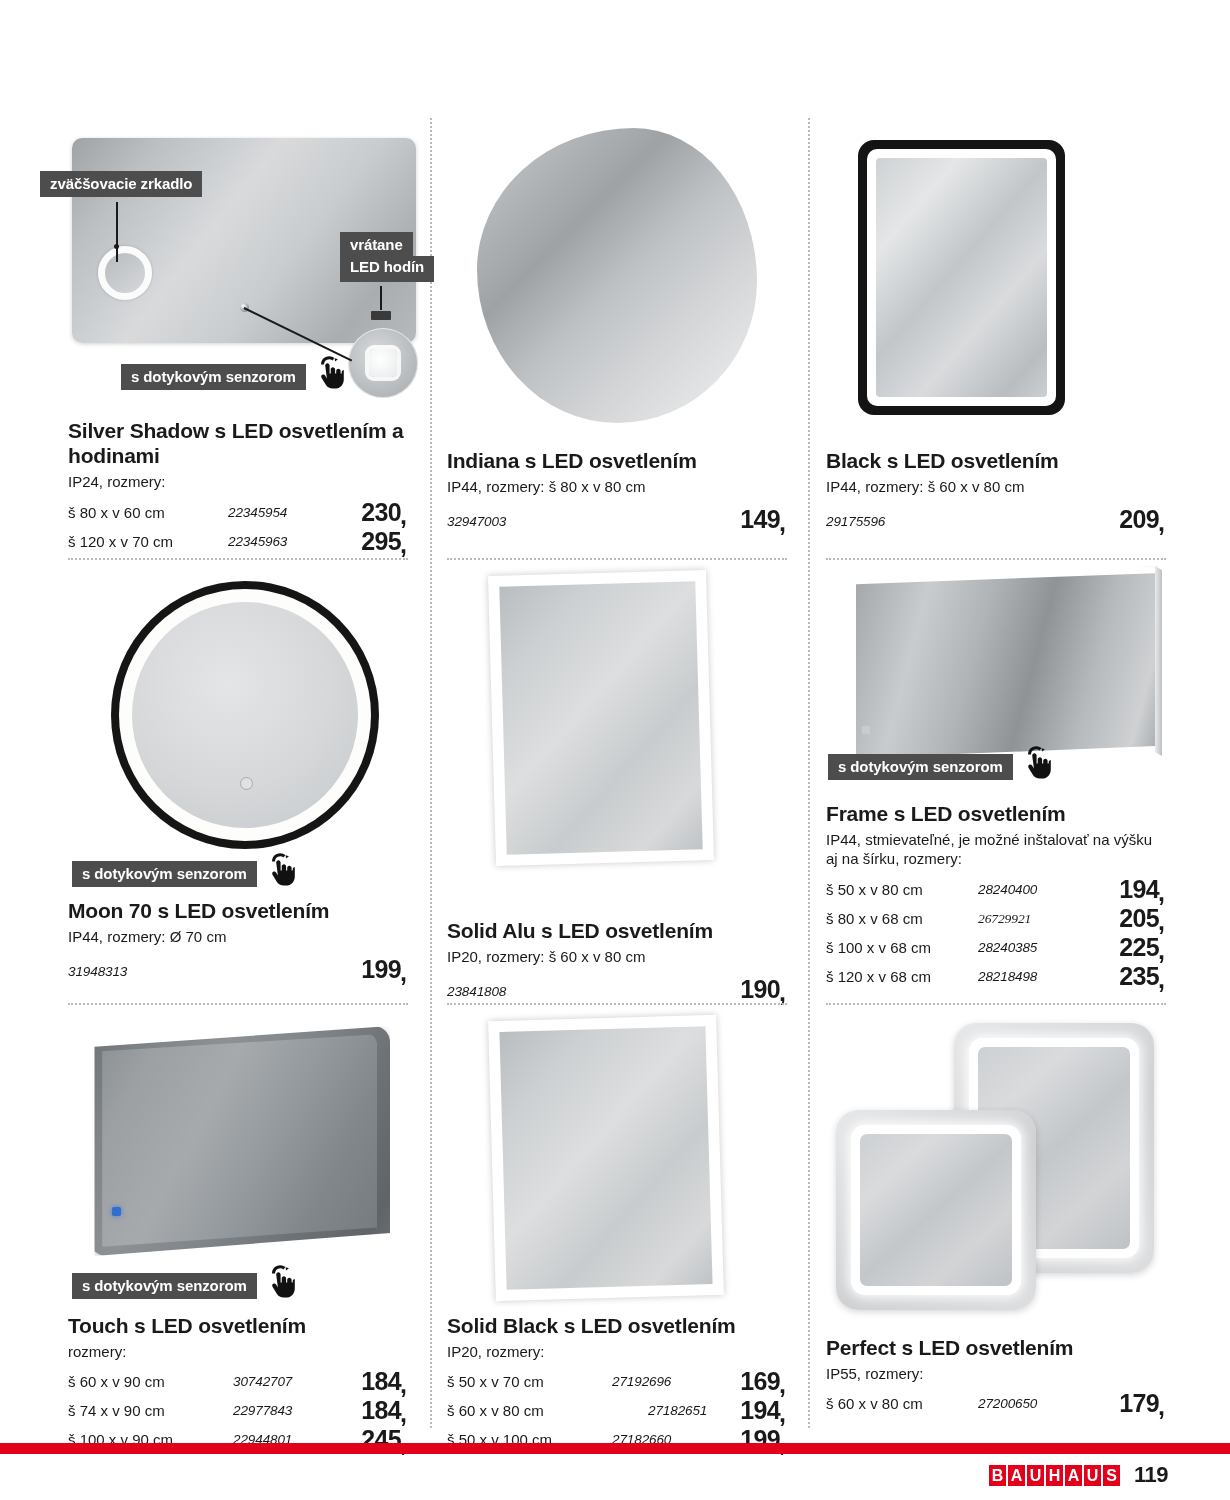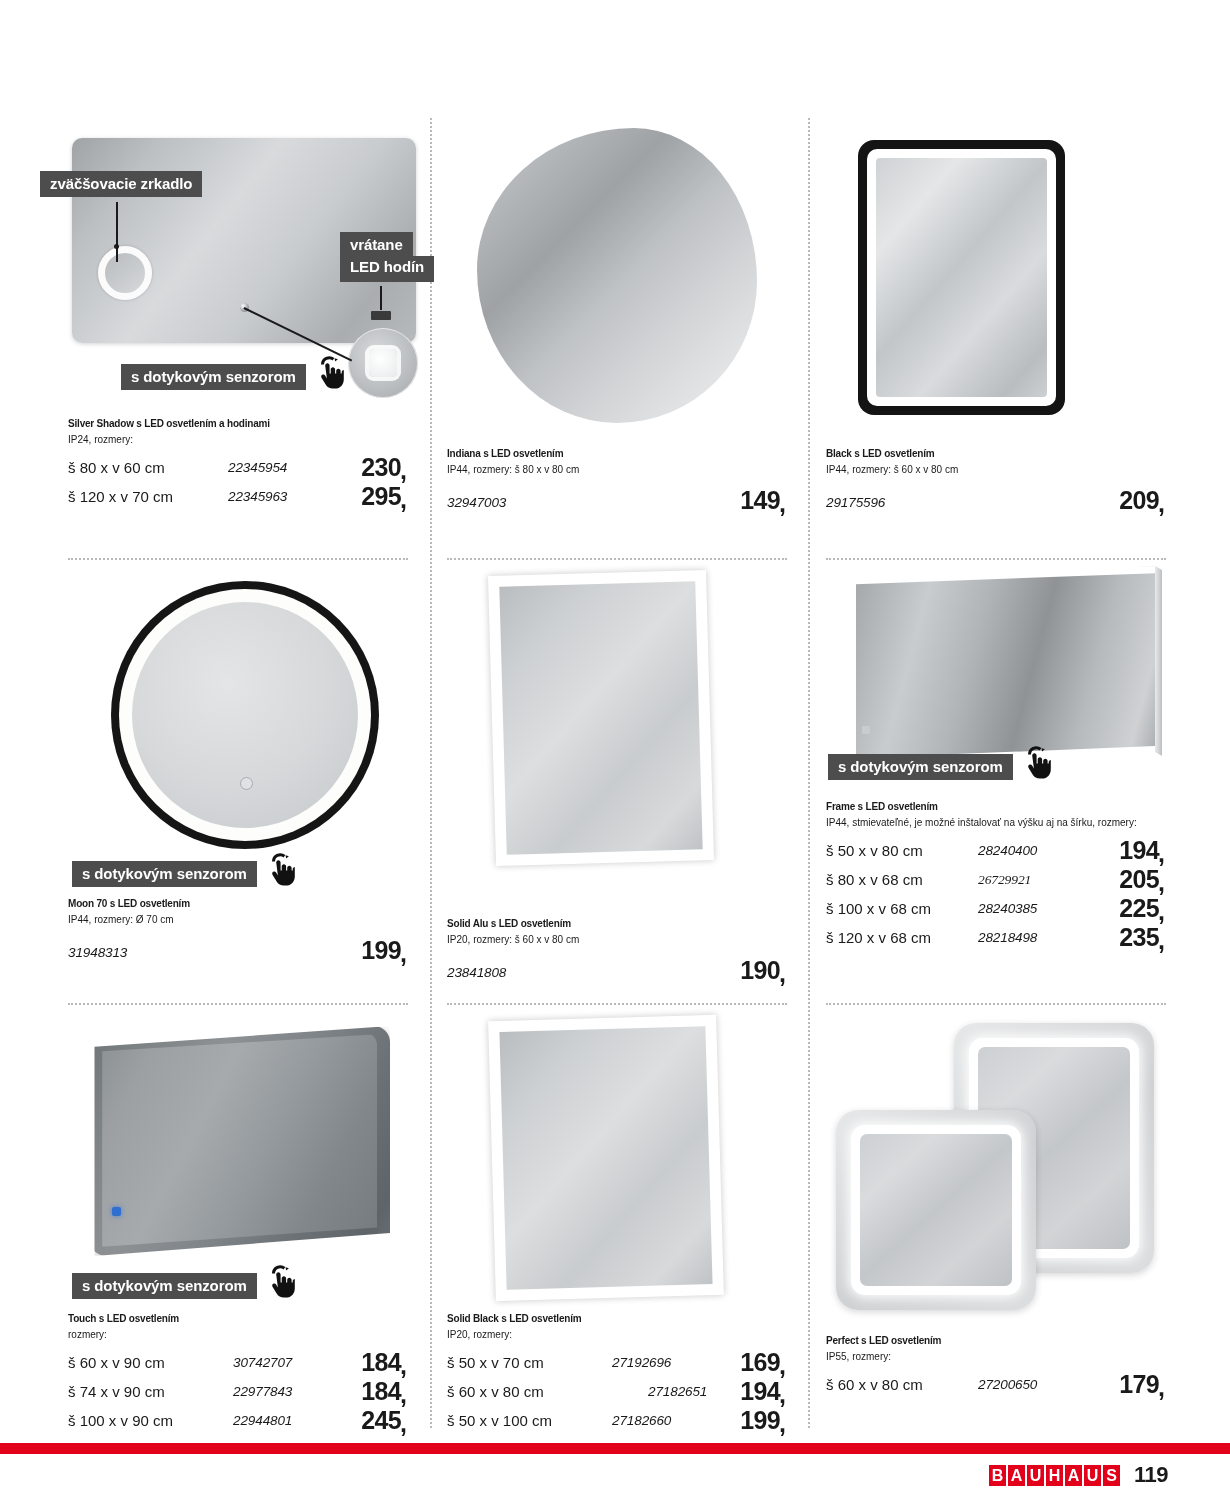--- a/index.html
+++ b/index.html
@@ -58,28 +58,28 @@
   }
   .hdiv {
     position: absolute;
     width: 340px;
     height: 0;
     border-top: 2px dotted #b9b9b9;
   }
 
   
   .p-title {
-    font-size: 10px;
+    font-size: 21px;
     font-weight: bold;
     letter-spacing: -0.2px;
     margin: 0 0 4px 0;
     line-height: 1.2;
   }
   .p-desc {
-    font-size: 10px;
+    font-size: 15px;
     line-height: 1.28;
     margin: 0 0 6px 0;
     max-width: 335px;
   }
   .rows { position: relative; }
   .prow {
     position: relative;
     height: 29px;
     line-height: 29px;
   }

